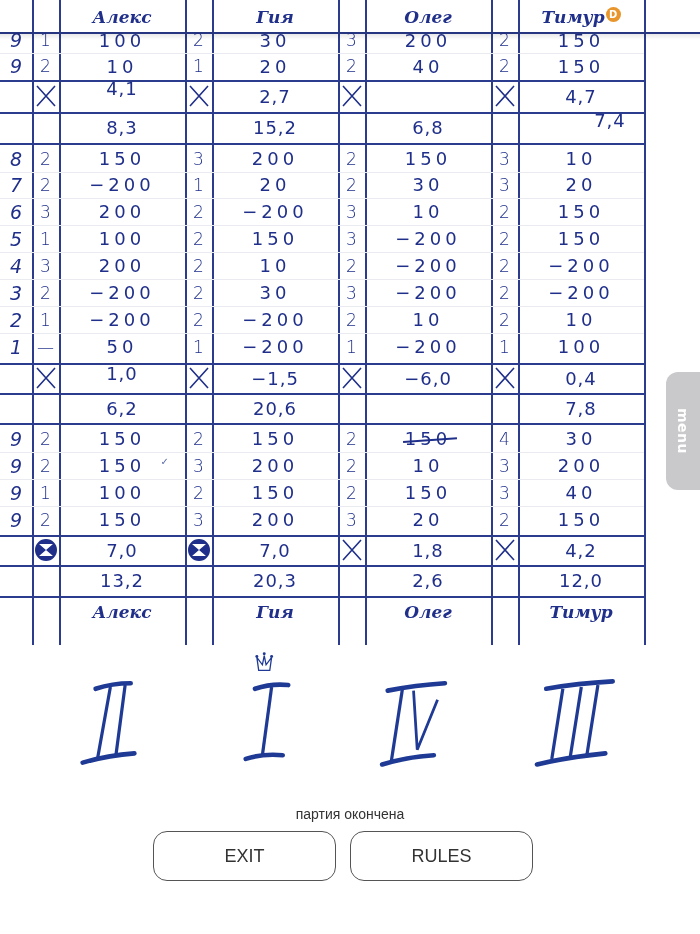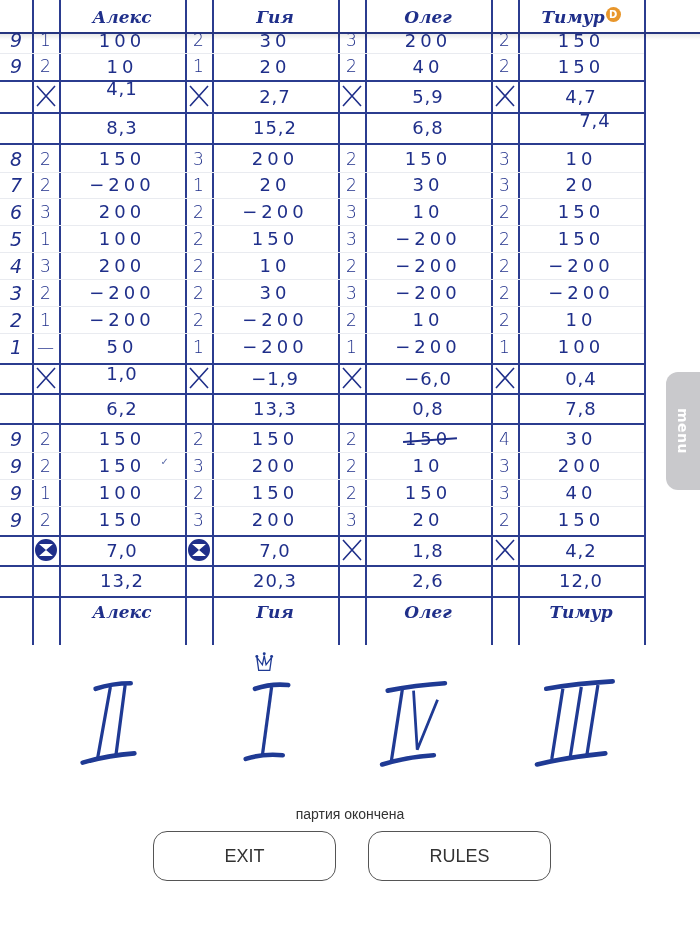--- a/index.html
+++ b/index.html
@@ -118,32 +118,31 @@
       <svg width="22" height="24" viewBox="0 0 22 24">
         <path d="M2 2 L20 22 M20 2 L2 22" stroke="#1f2f8a" stroke-width="1.6" fill="none"></path>
       </svg>
     </div>
     <div class="cell sum" style="left:212px;top:80px;width:126px;height:32px;">2,7</div>
     <div class="cell " style="left:338px;top:80px;width:27px;height:32px;">
       <svg width="22" height="24" viewBox="0 0 22 24">
         <path d="M2 2 L20 22 M20 2 L2 22" stroke="#1f2f8a" stroke-width="1.6" fill="none"></path>
       </svg>
     </div>
-    <div class="cell sum" style="left:365px;top:80px;width:126px;height:32px;">5,9</div>
     <div class="cell " style="left:491px;top:80px;width:27px;height:32px;">
       <svg width="22" height="24" viewBox="0 0 22 24">
         <path d="M2 2 L20 22 M20 2 L2 22" stroke="#1f2f8a" stroke-width="1.6" fill="none"></path>
       </svg>
     </div>
     <div class="cell sum" style="left:518px;top:80px;width:126px;height:32px;">4,7</div>
     <div class="hline" style="top:112px;width:644px;"></div>
     <div class="cell sum" style="left:59px;top:112px;width:126px;height:31px;">8,3</div>
     <div class="cell sum" style="left:212px;top:112px;width:126px;height:31px;">15,2</div>
     <div class="cell sum" style="left:365px;top:112px;width:126px;height:31px;">6,8</div>
-    <div class="cell sum" style="left:532px;top:112px;width:126px;height:17px;text-align:right;">7,4</div>
+    <div class="cell sum" style="left:547px;top:112px;width:126px;height:17px;text-align:right;">7,4</div>
     <div class="hline" style="top:143px;width:644px;"></div>
     <div class="cell round-no" style="left:0px;top:145px;width:32px;height:27px;">8</div>
     <div class="cell bid" style="left:32px;top:145px;width:27px;height:27px;">2</div>
     <div class="cell score" style="left:59px;top:145px;width:126px;height:27px;">
       <span>150</span>
     </div>
     <div class="cell bid" style="left:185px;top:145px;width:27px;height:27px;">3</div>
     <div class="cell score" style="left:212px;top:145px;width:126px;height:27px;">
       <span>200</span>
     </div>
@@ -286,37 +285,36 @@
       <svg width="22" height="24" viewBox="0 0 22 24">
         <path d="M2 2 L20 22 M20 2 L2 22" stroke="#1f2f8a" stroke-width="1.6" fill="none"></path>
       </svg>
     </div>
     <div class="cell sum" style="left:59px;top:363px;width:126px;height:20px;">1,0</div>
     <div class="cell " style="left:185px;top:363px;width:27px;height:30px;">
       <svg width="22" height="24" viewBox="0 0 22 24">
         <path d="M2 2 L20 22 M20 2 L2 22" stroke="#1f2f8a" stroke-width="1.6" fill="none"></path>
       </svg>
     </div>
-    <div class="cell sum" style="left:212px;top:363px;width:126px;height:30px;">−1,9</div>
+    <div class="cell sum" style="left:212px;top:363px;width:126px;height:30px;">−1,5</div>
     <div class="cell " style="left:338px;top:363px;width:27px;height:30px;">
       <svg width="22" height="24" viewBox="0 0 22 24">
         <path d="M2 2 L20 22 M20 2 L2 22" stroke="#1f2f8a" stroke-width="1.6" fill="none"></path>
       </svg>
     </div>
     <div class="cell sum" style="left:365px;top:363px;width:126px;height:30px;">−6,0</div>
     <div class="cell " style="left:491px;top:363px;width:27px;height:30px;">
       <svg width="22" height="24" viewBox="0 0 22 24">
         <path d="M2 2 L20 22 M20 2 L2 22" stroke="#1f2f8a" stroke-width="1.6" fill="none"></path>
       </svg>
     </div>
     <div class="cell sum" style="left:518px;top:363px;width:126px;height:30px;">0,4</div>
     <div class="hline" style="top:393px;width:644px;"></div>
     <div class="cell sum" style="left:59px;top:393px;width:126px;height:30px;">6,2</div>
-    <div class="cell sum" style="left:212px;top:393px;width:126px;height:30px;">13,3</div>
-    <div class="cell sum" style="left:365px;top:393px;width:126px;height:30px;">0,8</div>
+    <div class="cell sum" style="left:212px;top:393px;width:126px;height:30px;">20,6</div>
     <div class="cell sum" style="left:518px;top:393px;width:126px;height:30px;border-radius:15px;">7,8</div>
     <div class="hline" style="top:423px;width:644px;"></div>
     <div class="cell round-no" style="left:0px;top:425px;width:32px;height:27px;">9</div>
     <div class="cell bid" style="left:32px;top:425px;width:27px;height:27px;">2</div>
     <div class="cell score" style="left:59px;top:425px;width:126px;height:27px;">
       <span>150</span>
     </div>
     <div class="cell bid" style="left:185px;top:425px;width:27px;height:27px;">2</div>
     <div class="cell score" style="left:212px;top:425px;width:126px;height:27px;">
       <span>150</span>
@@ -455,13 +453,13 @@
       </svg></div>
     <div class="place" style="left:508px;"><svg viewBox="0 -14 130 130">
         <path d="M36 28 Q70 22 108 20" stroke="#1f3a94" stroke-width="5" fill="none" stroke-linecap="round"></path>
         <path d="M54 28 L42 104 M74 26 L62 102 M92 24 L80 100" stroke="#1f3a94" stroke-width="3.5" fill="none"></path>
         <path d="M26 110 Q60 102 100 98" stroke="#1f3a94" stroke-width="5" fill="none" stroke-linecap="round"></path>
       </svg></div>
   </div>
 
 <div class="status">партия окончена</div>
 <div class="btn" style="left:153px">EXIT</div>
-<div class="btn" style="left:368px">RULES</div>
+<div class="btn" style="left:350px">RULES</div>
 
 </body></html>

